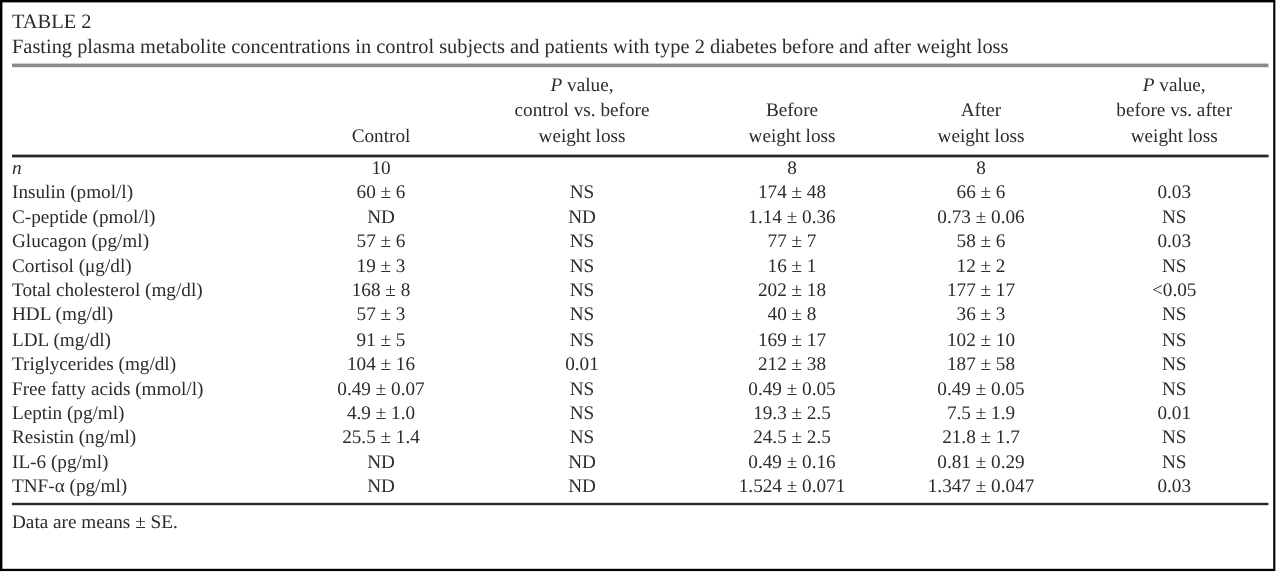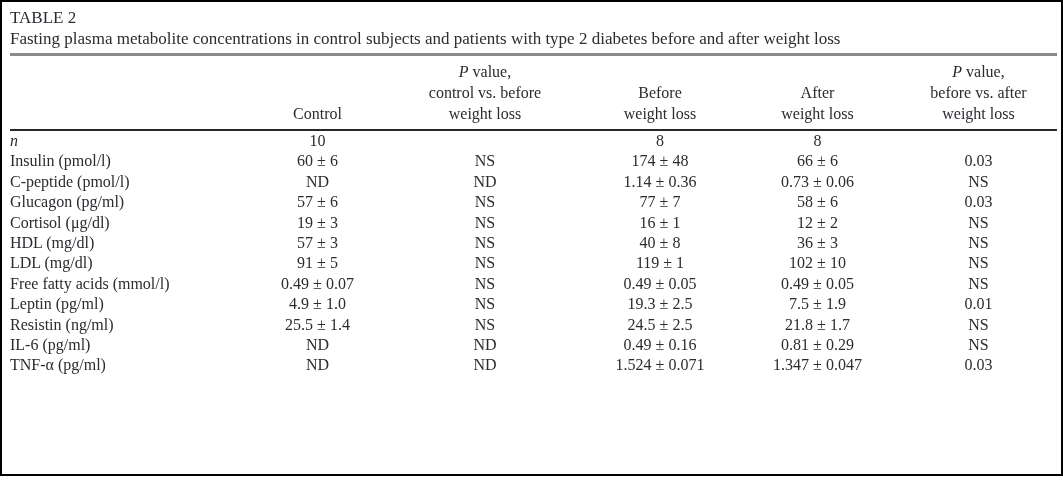--- a/index.html
+++ b/index.html
@@ -145,33 +145,49 @@
         </tr>
         <tr>
           <td class="label">Cortisol (μg/dl)</td>
           <td>19 ± 3</td>
           <td>NS</td>
           <td>16 ± 1</td>
           <td>12 ± 2</td>
           <td>NS</td>
         </tr>
         <tr>
+          <td class="label">Total cholesterol (mg/dl)</td>
+          <td>168 ± 8</td>
+          <td>NS</td>
+          <td>202 ± 18</td>
+          <td>177 ± 17</td>
+          <td>&lt;0.05</td>
+        </tr>
+        <tr>
           <td class="label">HDL (mg/dl)</td>
           <td>57 ± 3</td>
           <td>NS</td>
           <td>40 ± 8</td>
           <td>36 ± 3</td>
           <td>NS</td>
         </tr>
         <tr>
           <td class="label">LDL (mg/dl)</td>
           <td>91 ± 5</td>
           <td>NS</td>
-          <td>119 ± 1</td>
+          <td>169 ± 17</td>
           <td>102 ± 10</td>
+          <td>NS</td>
+        </tr>
+        <tr>
+          <td class="label">Triglycerides (mg/dl)</td>
+          <td>104 ± 16</td>
+          <td>0.01</td>
+          <td>212 ± 38</td>
+          <td>187 ± 58</td>
           <td>NS</td>
         </tr>
         <tr>
           <td class="label">Free fatty acids (mmol/l)</td>
           <td>0.49 ± 0.07</td>
           <td>NS</td>
           <td>0.49 ± 0.05</td>
           <td>0.49 ± 0.05</td>
           <td>NS</td>
         </tr>
@@ -203,14 +219,15 @@
           <td class="label">TNF-α (pg/ml)</td>
           <td>ND</td>
           <td>ND</td>
           <td>1.524 ± 0.071</td>
           <td>1.347 ± 0.047</td>
           <td>0.03</td>
         </tr>
       </tbody>
   </table>
 
+  <div class="footnote">Data are means ± SE.</div>
 
 </div>
 
 </body></html>

